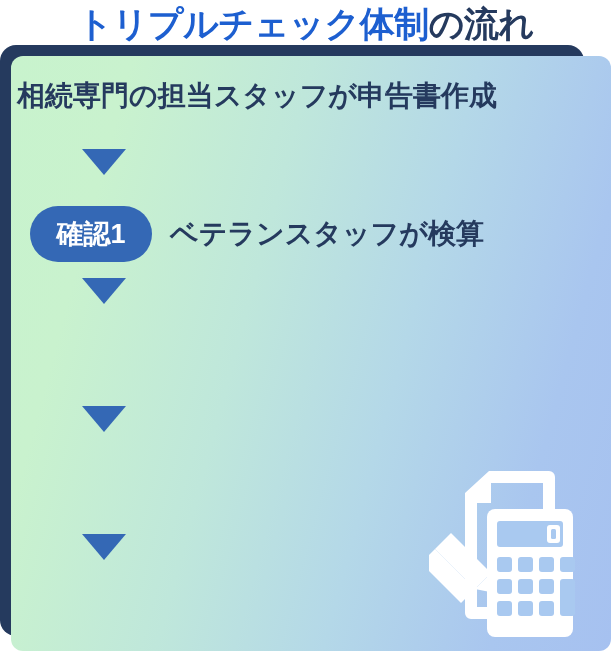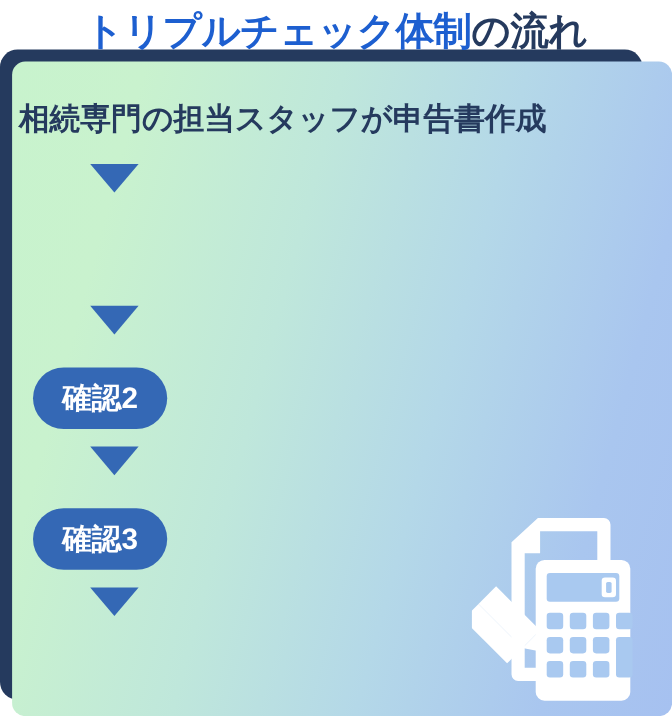--- a/index.html
+++ b/index.html
@@ -16,21 +16,21 @@
   }
 
   
   #title-area {
     position: absolute;
     left: 0;
     top: 0;
     width: 611px;
     height: 46px;
     display: flex;
-    align-items: flex-end;
+    align-items: center;
     justify-content: center;
     z-index: 5;
   }
   #page-title {
     font-size: 35px;
     font-weight: 700;
     line-height: 1;
     letter-spacing: -0.5px;
     white-space: nowrap;
   }
@@ -132,37 +132,39 @@
 <div id="title-area">
   <div id="page-title">
     <span class="t-main">トリプルチェック体制</span><span class="t-sub">の流れ</span>
   </div>
 </div>
 
 <div id="flow-card"></div>
 
 <div id="flow-panel">
 
-  <div class="flow-step" style="top: 38px; padding-left: 6px;">
+  <div class="flow-step" style="top: 26px; padding-left: 6px;">
     <span class="step-text plain">相続専門の担当スタッフが申告書作成</span>
   </div>
 
   <div class="arrow" style="top: 93px;"></div>
 
+  <div class="flow-step" style="top: 150px;">
+    <span class="badge">確認1</span>
+    <span class="step-text">ベテランスタッフが検算</span>
+  </div>
 
   <div class="arrow" style="top: 222px;"></div>
 
   <div class="flow-step" style="top: 278px;">
-    <span class="badge">確認2</span>
   </div>
 
   <div class="arrow" style="top: 350px;"></div>
 
   <div class="flow-step" style="top: 406px;">
-    <span class="badge">確認3</span>
   </div>
 
   <div class="arrow" style="top: 478px;"></div>
 
 
   <svg id="illustration" viewBox="0 0 168 178" xmlns="http://www.w3.org/2000/svg">
 
     <path d="M36 26 L60 4 L120 4 A6 6 0 0 1 126 10 L126 56 L114 56 L114 16 L62 16 L62 36 L48 36 L48 140 L110 140 L110 152 L42 152 A6 6 0 0 1 36 146 Z" fill="#ffffff"></path>
     <path d="M40 30 L56 14 L56 30 Z" fill="#ffffff"></path>
 

